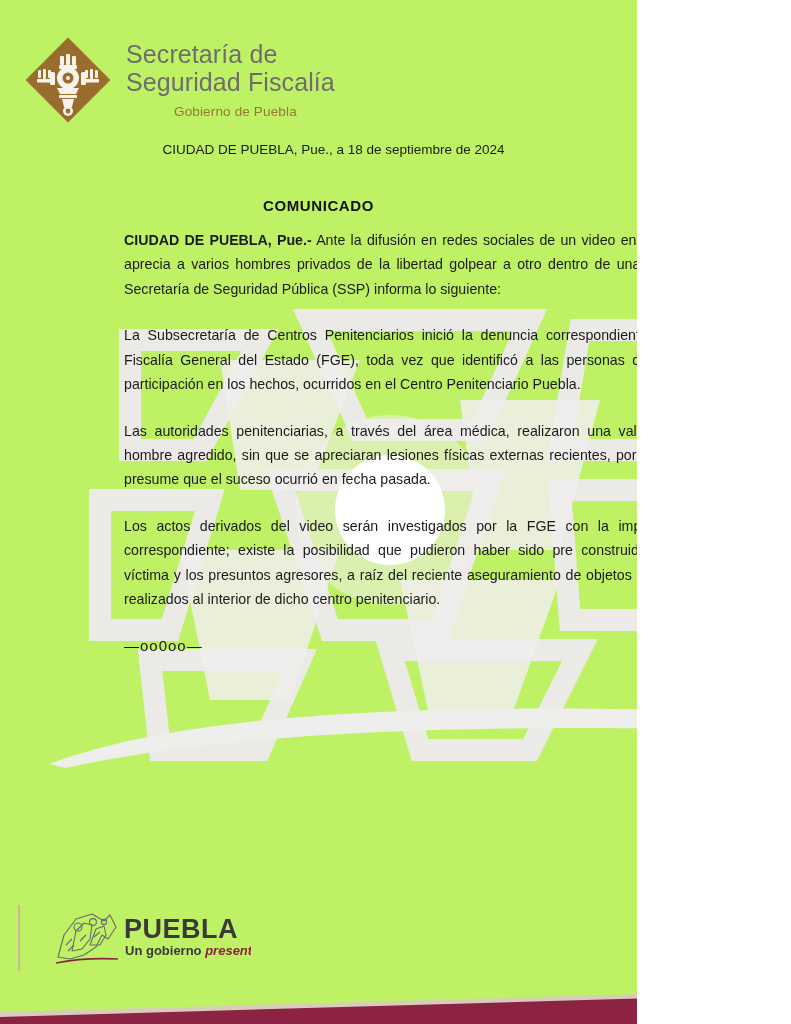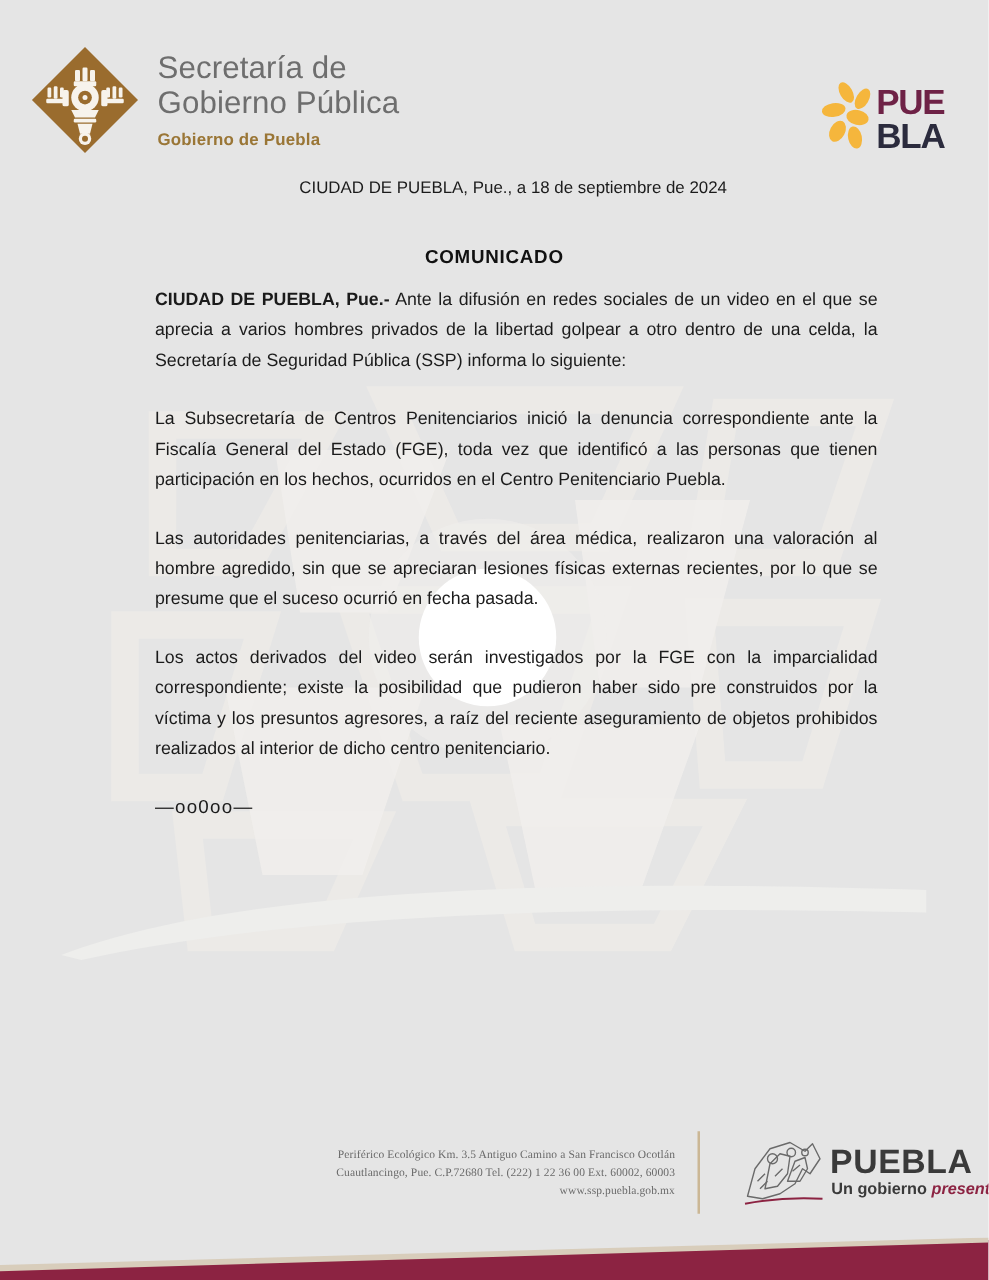--- a/index.html
+++ b/index.html
@@ -6,23 +6,23 @@
   html, body {
     margin: 0;
     padding: 0;
     background: #ffffff;
   }
   body {
     font-family: "Liberation Sans", sans-serif;
   }
   .page {
     position: relative;
-    width: 791px;
+    width: 637px;
     height: 1024px;
-    background: #e5e5e5;
+    background: #bef264;
     overflow: hidden;
     box-sizing: border-box;
   }
 
   
   .watermark {
     position: absolute;
     left: 60px;
     top: 300px;
     width: 680px;
@@ -70,25 +70,26 @@
   }
   .ssp-line1, .ssp-line2 {
     font-size: 25px;
     color: #6e6e6e;
     line-height: 1.13;
     letter-spacing: .1px;
     white-space: nowrap;
   }
   .ssp-gob {
     font-size: 13.5px;
-    font-weight: bold;
+    font-weight: normal;
     color: #9a7636;
     margin-top: 7px;
     letter-spacing: .15px;
     white-space: nowrap;
+    margin-left: 48px;
   }
 
   .puebla-mark {
     position: absolute;
     right: 22px;
     top: 62px;
     width: 112px;
     height: 62px;
   }
 
@@ -247,21 +248,21 @@
 
           <path d="M46 71 h12 l-2 8 h-8 z"></path>
           <circle cx="52" cy="83" r="5"></circle>
         </g>
         <circle cx="52" cy="50" r="5.5" fill="#9a6c2e"></circle>
         <circle cx="52" cy="50" r="2" fill="#f7f3ec"></circle>
         <circle cx="52" cy="83" r="2.4" fill="#9a6c2e"></circle>
       </svg>
       <div class="ssp-wordmark">
         <div class="ssp-line1">Secretaría de</div>
-        <div class="ssp-line2">Gobierno Pública</div>
+        <div class="ssp-line2">Seguridad Fiscalía</div>
         <div class="ssp-gob">Gobierno de Puebla</div>
       </div>
     </div>
 
     <svg class="puebla-mark" viewBox="0 0 112 62" xmlns="http://www.w3.org/2000/svg">
       <g fill="#f5b63c">
         <ellipse cx="20" cy="12" rx="5" ry="9" transform="rotate(-30 20 12)"></ellipse>
         <ellipse cx="33" cy="17" rx="5" ry="9" transform="rotate(30 33 17)"></ellipse>
         <ellipse cx="10" cy="26" rx="9.5" ry="5.5" transform="rotate(-8 10 26)"></ellipse>
         <ellipse cx="29" cy="32" rx="9" ry="6" transform="rotate(12 29 32)"></ellipse>
@@ -278,25 +279,20 @@
 
   <div class="content">
     <p><span class="lead">CIUDAD DE PUEBLA, Pue.-</span><span> Ante la difusión en redes sociales de un video en el que se aprecia a varios hombres privados de la libertad golpear a otro dentro de una celda, la Secretaría de Seguridad Pública (SSP) informa lo siguiente:</span></p>
     <p>La Subsecretaría de Centros Penitenciarios inició la denuncia correspondiente ante la Fiscalía General del Estado (FGE), toda vez que identificó a las personas que tienen participación en los hechos, ocurridos en el Centro Penitenciario Puebla.</p>
     <p>Las autoridades penitenciarias, a través del área médica, realizaron una valoración al hombre agredido, sin que se apreciaran lesiones físicas externas recientes, por lo que se presume que el suceso ocurrió en fecha pasada.</p>
     <p>Los actos derivados del video serán investigados por la FGE con la imparcialidad correspondiente; existe la posibilidad que pudieron haber sido pre construidos por la víctima y los presuntos agresores, a raíz del reciente aseguramiento de objetos prohibidos realizados al interior de dicho centro penitenciario.</p>
     <p class="closing">—oo0oo—</p>
   </div>
 
   <div class="footer">
-    <div class="footer-address">
-      <div>Periférico Ecológico Km. 3.5 Antiguo Camino a San Francisco Ocotlán</div>
-      <div>Cuautlancingo, Pue. C.P.72680 Tel. (222) 1 22 36 00 Ext. 60002, 60003</div>
-      <div>www.ssp.puebla.gob.mx</div>
-    </div>
 
     <div class="footer-divider"></div>
 
     <svg class="footer-logo" viewBox="0 0 205 66" xmlns="http://www.w3.org/2000/svg">
       <g fill="none" stroke="#6a6a6a" stroke-width="1.1" stroke-linejoin="round">
         <path d="M12 52 L18 30 L30 14 L46 9 L58 16 L64 10 L70 22 L62 34 L56 30 L50 42 L38 50 L24 54 Z"></path>
         <path d="M26 46 L30 26 L38 18 L46 20 L44 34 L36 44 Z"></path>
         <path d="M44 40 L50 24 L58 21 L60 30 L54 40 Z"></path>
         <circle cx="32" cy="22" r="4"></circle>
         <circle cx="47" cy="17" r="3.4"></circle>

